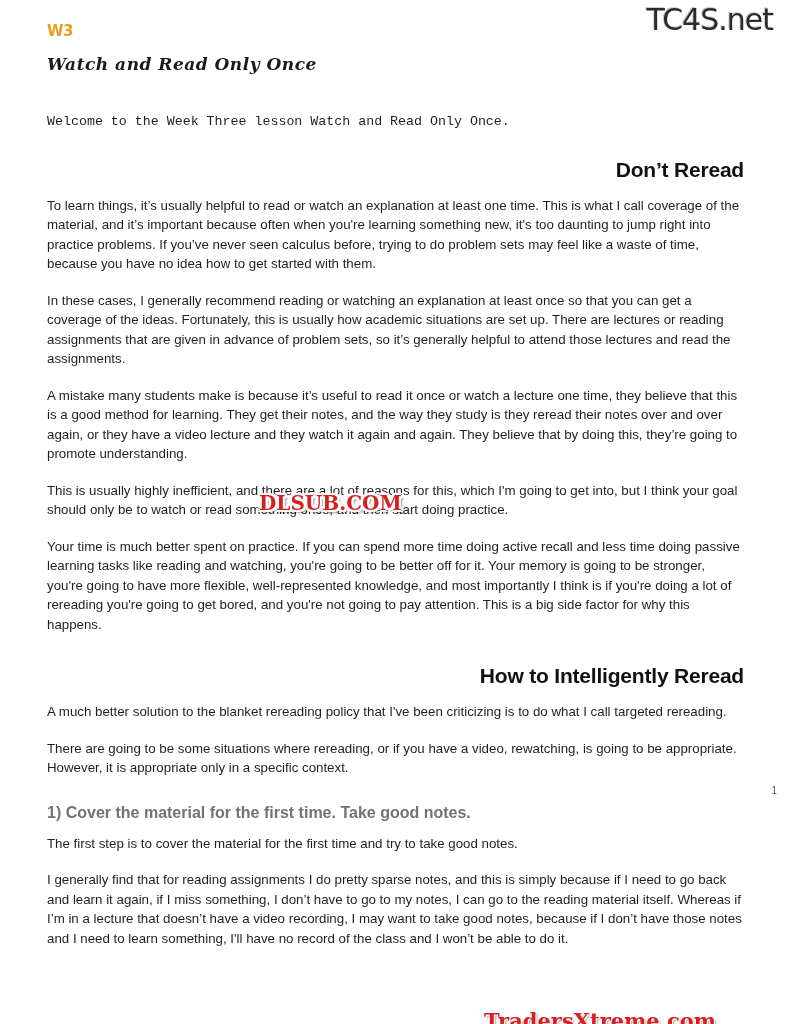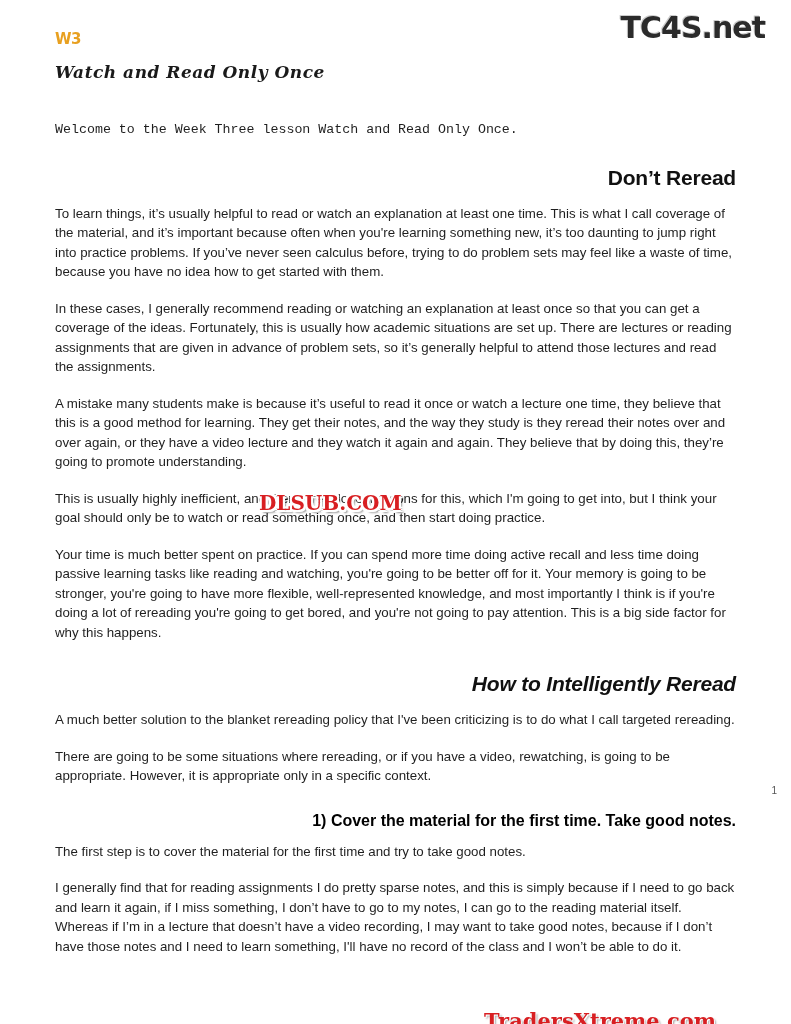--- a/index.html
+++ b/index.html
@@ -14,21 +14,21 @@
     font-family: "Liberation Sans", sans-serif;
     color: #222222;
     overflow: hidden;
   }
 
   .page {
     position: relative;
     width: 791px;
     height: 808px;
     box-sizing: border-box;
-    padding: 8px;
+    padding: 0;
     background: #fff;
   }
 
   
   .header {
     position: relative;
     height: 96px;
   }
   .w3-mark {
     position: absolute;
@@ -94,21 +94,21 @@
     color: #333;
     letter-spacing: 4px;
   }
 
   
   .wm-top {
     position: absolute;
     right: 18px;
     top: 2px;
     font-family: "DejaVu Sans", sans-serif;
-    font-weight: bold;
+    font-weight: normal;
     font-size: 30px;
     color: #2b2b2b;
     text-shadow: 1px 1px 0 #ffffff, -1px -1px 0 #cccccc;
     letter-spacing: -1px;
   }
 
   
   .content {
     position: relative;
     padding: 0 47px;
@@ -128,28 +128,26 @@
   h2.section {
     font-size: 21px;
     font-weight: bold;
     margin: 0 0 14px 0;
     color: #111;
     letter-spacing: -0.2px;
     text-align: right;
   }
   h2.section.spaced {
     margin-top: 30px;
-    font-style: italic;
   }
   h3.subsection {
     font-size: 16px;
     font-weight: bold;
     margin: 26px 0 12px 0;
-    color: #000000;
-    text-align: right;
+    color: #737373;
   }
 
   
   .wm-center {
     position: absolute;
     left: 259px;
     top: 491px;
     font-family: "DejaVu Serif", serif;
     font-weight: bold;
     font-size: 20px;

